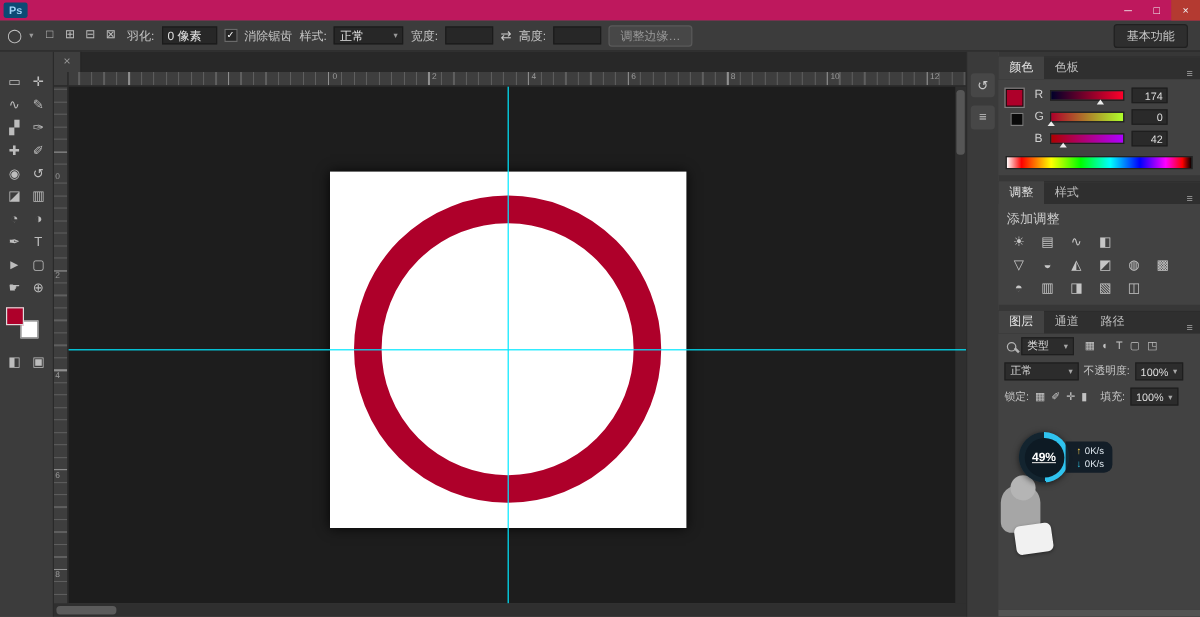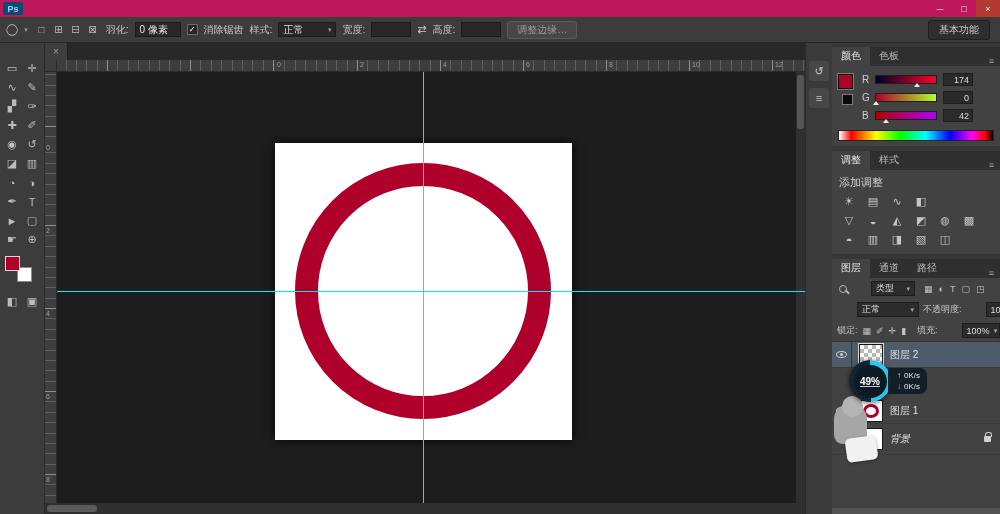--- a/index.html
+++ b/index.html
@@ -107,21 +107,21 @@
   .adj-header{font-size:11px;color:#cicic;color:#cccccc;padding:5px 7px 2px;}
   .adj-row{display:flex;gap:8px;padding:2px 9px;}
   .adj-icon{width:16px;height:15px;display:flex;align-items:center;justify-content:center;color:#c6c6c6;font-size:11px;}
   
   .layers-panel{flex:1;display:flex;flex-direction:column;margin-bottom:0;}
   .lrow{display:flex;align-items:center;gap:4px;padding:3px 5px;}
   .search-icon{width:8px;height:8px;border:1.5px solid #b5b5b5;border-radius:50%;position:relative;margin-left:2px;}
   .search-icon::after{content:"";position:absolute;width:5px;height:1.5px;background:#b5b5b5;
                       transform:rotate(45deg);right:-4px;bottom:-1px;}
   .dd{background:#2c2c2c;border:1px solid #1e1e1e;height:15px;display:flex;align-items:center;
-      justify-content:space-between;font-size:9px;color:#ddd;padding:0 4px;gap:4px;margin-left:20px;}
+      justify-content:space-between;font-size:9px;color:#ddd;padding:0 4px;gap:4px;}
   .dd .arr{font-size:7px;color:#a8a8a8;}
   .mini-icon{font-size:9px;color:#c2c2c2;margin:0 1px;}
   .layer-rows{position:relative;border-top:1px solid #333;flex:1;}
   .layer-row{display:flex;align-items:center;height:26px;border-bottom:1px solid #393939;background:#424242;}
   .layer-row.selected{background:#4e5c69;}
   .layer-row:nth-child(2){margin-top:30px;}
   .layer-row:nth-child(3){height:31px;}
   .eye-cell{width:20px;height:100%;display:flex;align-items:center;justify-content:center;border-right:1px solid #383838;}
   .eye{width:11px;height:7px;border:1px solid #cfcfcf;border-radius:50%;position:relative;}
   .eye::after{content:"";position:absolute;left:3px;top:1px;width:3px;height:3px;border-radius:50%;background:#cfcfcf;}
@@ -382,44 +382,20 @@
           <span class="mini-icon">✐</span>
           <span class="mini-icon">✛</span>
           <span class="mini-icon">▮</span>
         </div>
       <span class="lab" style="font-size:9px;margin-left:6px;">填充:</span>
       <div class="dd" style="min-width:38px;">
         <span>100%</span>
           <span class="arr">▾</span>
       </div>
     </div>
-    <div class="layer-rows" id="layer-rows">
-        <div class="layer-row selected">
-          <div class="eye-cell">
-            <span class="eye"></span>
-          </div>
-          <div class="thumb checker"></div>
-          <span class="layer-name">图层 2</span>
-        </div>
-        <div class="layer-row">
-          <div class="eye-cell">
-            <span class="eye"></span>
-          </div>
-          <div class="thumb ring-thumb"></div>
-          <span class="layer-name">图层 1</span>
-        </div>
-        <div class="layer-row">
-          <div class="eye-cell">
-            <span class="eye"></span>
-          </div>
-          <div class="thumb white"></div>
-          <span class="layer-name italic">背景</span>
-          <span class="minilock"></span>
-        </div>
-      </div>
   </div>
 </div>
 
 <div class="mascot">
   <div class="m-body"></div>
   <div class="m-head"></div>
   <div class="m-card"></div>
 </div>
 
 <div class="speed-badge">

